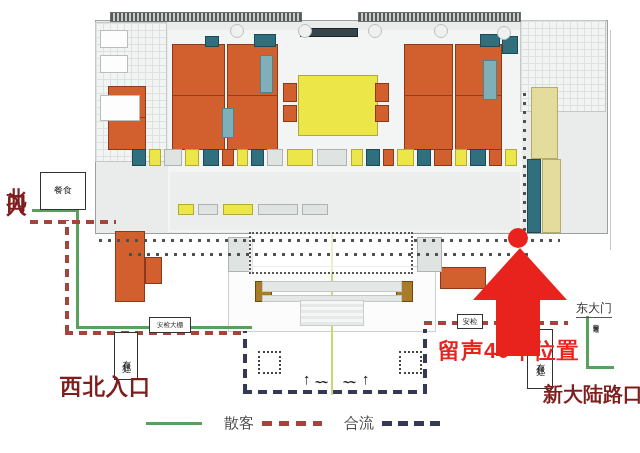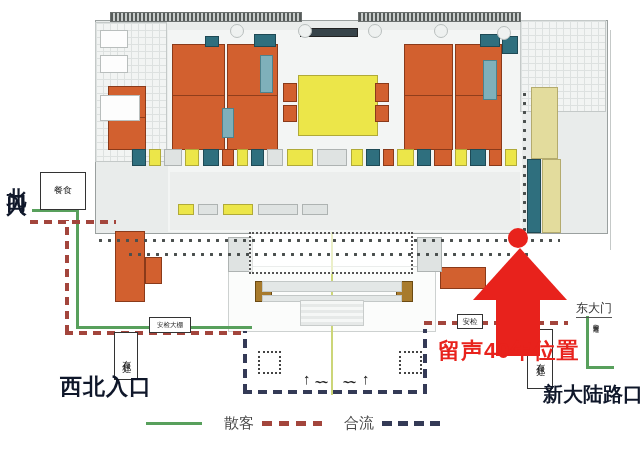--- a/index.html
+++ b/index.html
@@ -64,21 +64,21 @@
   
   .marker-dot{left:508px;top:228px;width:20px;height:20px;border-radius:50%;background:var(--marker-red);}
   .marker-head{left:473px;top:248px;width:0;height:0;
                border-left:47px solid transparent;border-right:47px solid transparent;
                border-bottom:52px solid var(--marker-red);}
   .marker-stem{left:496px;top:298px;width:44px;height:58px;background:var(--marker-red);}
   .highlight-text{left:438px;top:336px;font-size:22px;font-weight:bold;color:var(--marker-red);
                   letter-spacing:1px;white-space:nowrap;}
 
   
-  .big-label{color:#0f172a;font-weight:600;}
+  .big-label{color:#7f1d1d;font-weight:600;}
   .north{left:4px;top:172px;font-size:20px;writing-mode:vertical-rl;text-orientation:upright;letter-spacing:3px;}
   .northwest{left:60px;top:372px;font-size:22px;letter-spacing:1px;}
   .xindalu{left:543px;top:381px;font-size:20px;white-space:nowrap;}
   .tiny-label{color:#333;white-space:nowrap;}
   .arrow-up{position:absolute;font-size:15px;font-weight:bold;color:#222;}
   .wave{position:absolute;font-size:12px;font-weight:bold;color:#222;letter-spacing:-1px;}
 
   
   .legend{left:146px;top:414px;display:flex;align-items:center;color:#4a4a4a;font-size:15px;}
   .legend .lab{margin-right:8px;}

